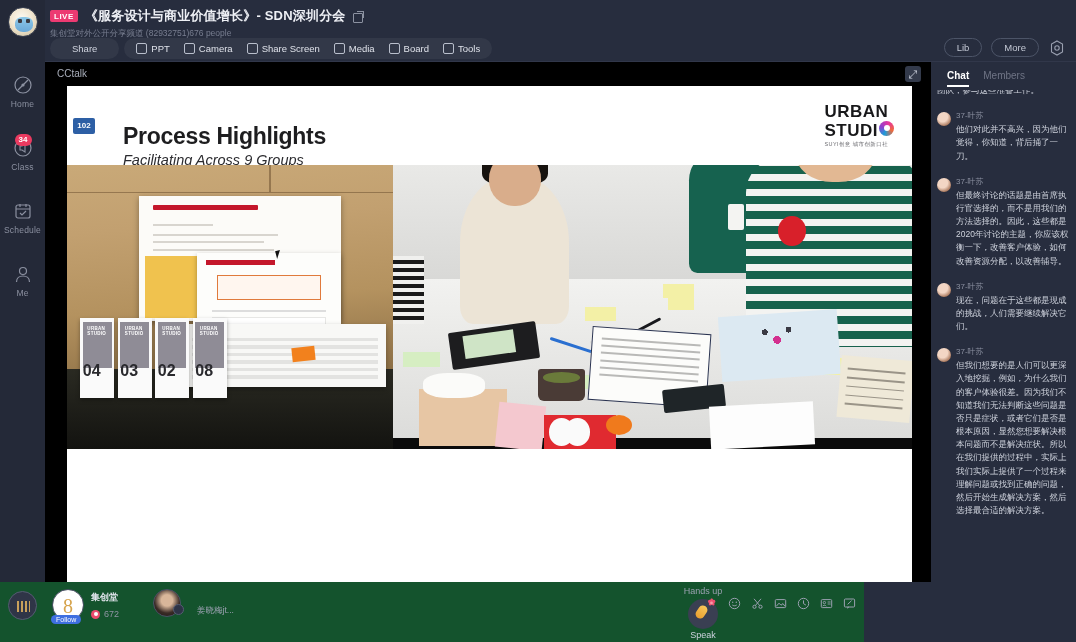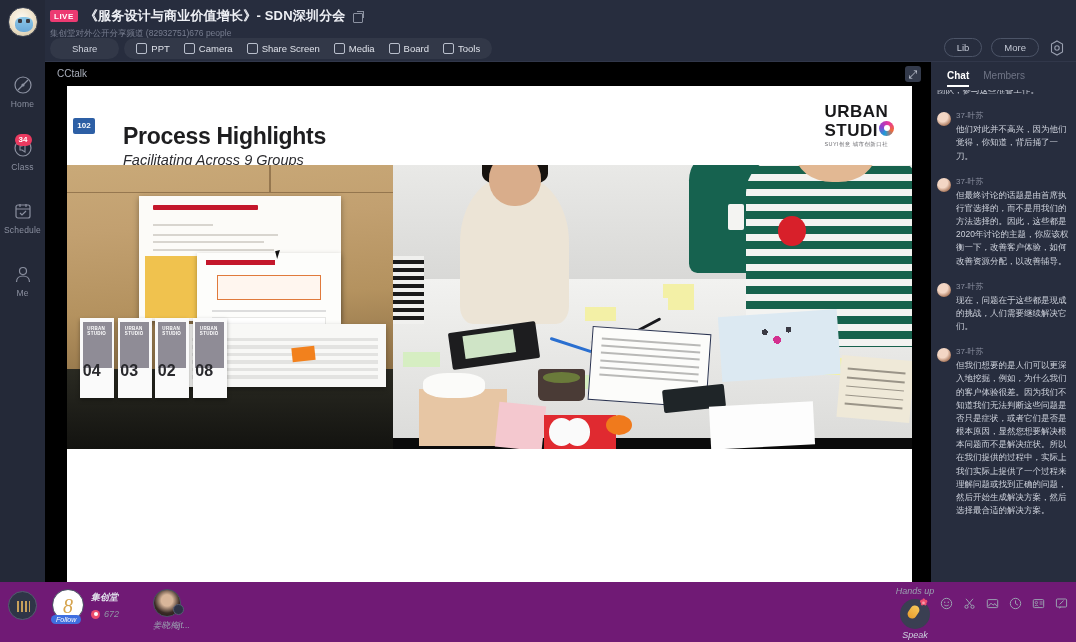--- a/index.html
+++ b/index.html
@@ -188,21 +188,21 @@
   .chat-body { position:absolute; top:28px; left:0; right:0; bottom:0; overflow:hidden; padding:0 6px;}
   .msg { display:flex; gap:5px; margin-bottom:13px; }
   .msg.cut { margin-bottom:13px; }
   .ava { width:14px;height:14px;border-radius:50%; flex:0 0 14px; margin-top:2px;
     background: radial-gradient(circle at 40% 35%, #f3d6c4 0 40%, #a8765a 75%, #46342b 100%);}
   .msg-col { flex:1; min-width:0; }
   .msg-name { font-size:8px; color:#8b90a0; margin-bottom:2px; }
   .msg-text { font-size:8.5px; color:#cfd3dd; line-height:1.55; word-break:break-all; }
 
   
-  .bottom { position:absolute; left:0; bottom:0; width:1076px; height:60px; background:#701a75;font-style:italic; }
+  .bottom { position:absolute; left:0; bottom:0; width:864px; height:60px; background:#14532d; }
   .bottom-left-ico { position:absolute; left:8px; top:9px; width:29px;height:29px;border-radius:50%;
     border:1px solid #555d72; background:#2f3547; cursor:pointer;}
   .bottom-left-ico:after{content:""; position:absolute; left:8px; top:9px; width:13px;height:11px;
     background: linear-gradient(to right,#c9a15b 2px, transparent 2px 4px,#c9a15b 4px 6px, transparent 6px 8px,#c9a15b 8px 10px,transparent 10px 12px,#c9a15b 12px 13px);}
   .speakers { position:absolute; left:52px; top:7px; display:flex; gap:18px; align-items:flex-start; }
   .speaker { display:flex; gap:7px; align-items:flex-start; }
   .spk-ava-wrap { position:relative; width:32px;height:32px; }
   .spk-ava { width:32px;height:32px;border-radius:50%; overflow:hidden; position:relative;
     background:radial-gradient(circle at 50% 45%, #ffffff 0 55%, #f2f2f2 100%); border:1px solid #4a5165;}
   .spk-ava.s1:after{content:"8"; position:absolute; inset:0; text-align:center; line-height:32px;
@@ -533,21 +533,21 @@
         </div>
         <div class="spk-meta">
           <div class="nm">集创堂</div>
           <div class="cnt">
             <span class="flower"></span>
             <span>672</span>
           </div>
         </div>
       </div>
 
-      <div class="speaker" style="flex-direction:column;align-items:flex-start;gap:0;margin-left:16px">
+      <div class="speaker" style="flex-direction:row;align-items:flex-end;gap:16px;margin-left:16px">
         <div class="spk-ava-wrap" style="width:28px;height:28px">
           <div class="spk-ava s2" style="width:28px;height:28px"></div>
           <span class="mic-chip" style="background:#2d3346;border:1px solid #555d72"></span>
         </div>
         <div class="spk2-name">姜晓梅jt...</div>
       </div>
     </div>
 
     <div class="handsup">
       <div class="hlab">Hands up</div>

